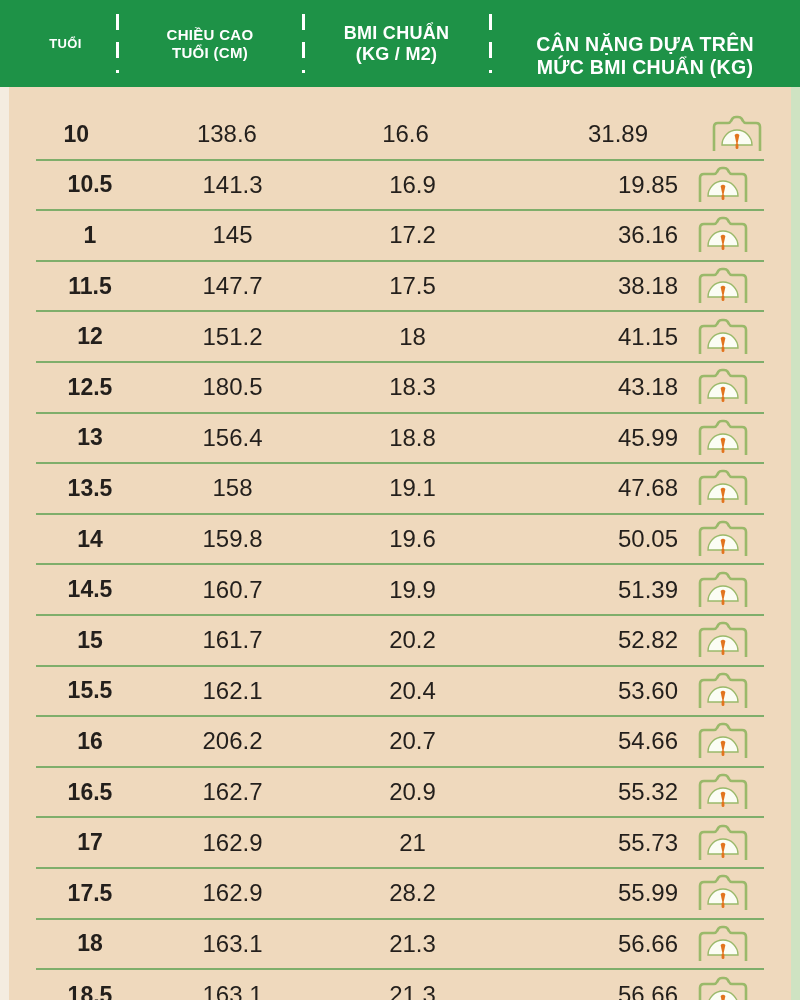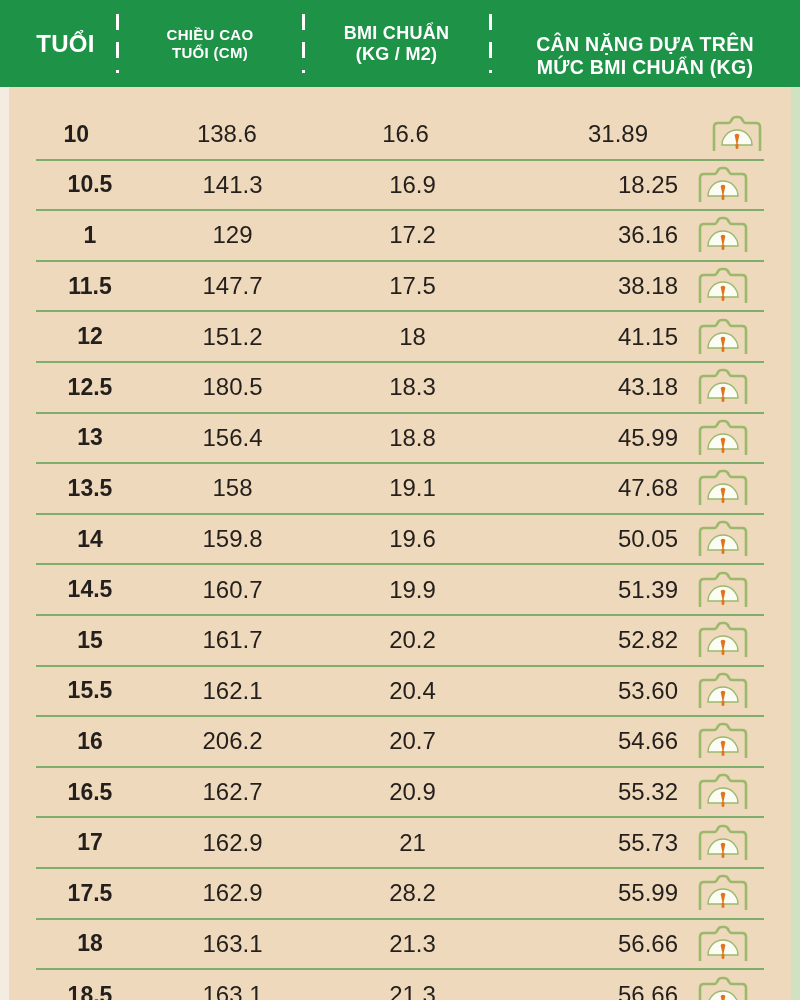--- a/index.html
+++ b/index.html
@@ -44,21 +44,21 @@
     z-index: 3;
   }
   .th {
     color: #ffffff;
     font-weight: 700;
     text-align: center;
     line-height: 1.16;
     letter-spacing: 0.3px;
     box-sizing: border-box;
   }
-  .th-age    { width: 117px; font-size: 24px; padding-left: 14px; }
+  .th-age    { width: 117px; font-size: 13px; padding-left: 14px; }
   .th-height { width: 186px; font-size: 15px; }
   .th-bmi    { width: 187px; font-size: 18px; }
   .th-weight { width: 310px; font-size: 19.5px; margin-top: 24px; }
 
   .vdash {
     width: 0px;
     align-self: stretch;
     position: relative;
   }
   .vdash::before {
@@ -154,33 +154,33 @@
             <path d="M12 30 A15 15 0 0 1 42 30 Z" fill="#fbfdf4" stroke="#9ab96a" stroke-width="1.4"></path>
             <path d="M27 31 L24.6 20 Q27 17.5 29.4 20 Z" fill="#e2741e"></path>
             <rect x="25.6" y="28.5" width="2.8" height="5.5" rx="1.3" fill="#e2741e"></rect>
           </svg>
         </div>
       </div>
       <div class="row">
         <div class="td td-age">10.5</div>
         <div class="td td-height">141.3</div>
         <div class="td td-bmi">16.9</div>
-        <div class="td td-weight">18.25</div>
+        <div class="td td-weight">19.85</div>
         <div class="td td-icon">
           <svg class="scale-icon" width="54" height="38" viewBox="0 0 54 38">
             <path d="M4 36 V12 Q4 8 8 8 H18 Q20 8 21 6 L22.5 3.5 Q23.5 2 26 2 H28 Q30.5 2 31.5 3.5 L33 6 Q34 8 36 8 H46 Q50 8 50 12 V36" fill="none" stroke="#9ab96a" stroke-width="2.6" stroke-linejoin="round"></path>
             <path d="M12 30 A15 15 0 0 1 42 30 Z" fill="#fbfdf4" stroke="#9ab96a" stroke-width="1.4"></path>
             <path d="M27 31 L24.6 20 Q27 17.5 29.4 20 Z" fill="#e2741e"></path>
             <rect x="25.6" y="28.5" width="2.8" height="5.5" rx="1.3" fill="#e2741e"></rect>
           </svg>
         </div>
       </div>
       <div class="row">
         <div class="td td-age">1</div>
-        <div class="td td-height">129</div>
+        <div class="td td-height">145</div>
         <div class="td td-bmi">17.2</div>
         <div class="td td-weight">36.16</div>
         <div class="td td-icon">
           <svg class="scale-icon" width="54" height="38" viewBox="0 0 54 38">
             <path d="M4 36 V12 Q4 8 8 8 H18 Q20 8 21 6 L22.5 3.5 Q23.5 2 26 2 H28 Q30.5 2 31.5 3.5 L33 6 Q34 8 36 8 H46 Q50 8 50 12 V36" fill="none" stroke="#9ab96a" stroke-width="2.6" stroke-linejoin="round"></path>
             <path d="M12 30 A15 15 0 0 1 42 30 Z" fill="#fbfdf4" stroke="#9ab96a" stroke-width="1.4"></path>
             <path d="M27 31 L24.6 20 Q27 17.5 29.4 20 Z" fill="#e2741e"></path>
             <rect x="25.6" y="28.5" width="2.8" height="5.5" rx="1.3" fill="#e2741e"></rect>
           </svg>
         </div>

